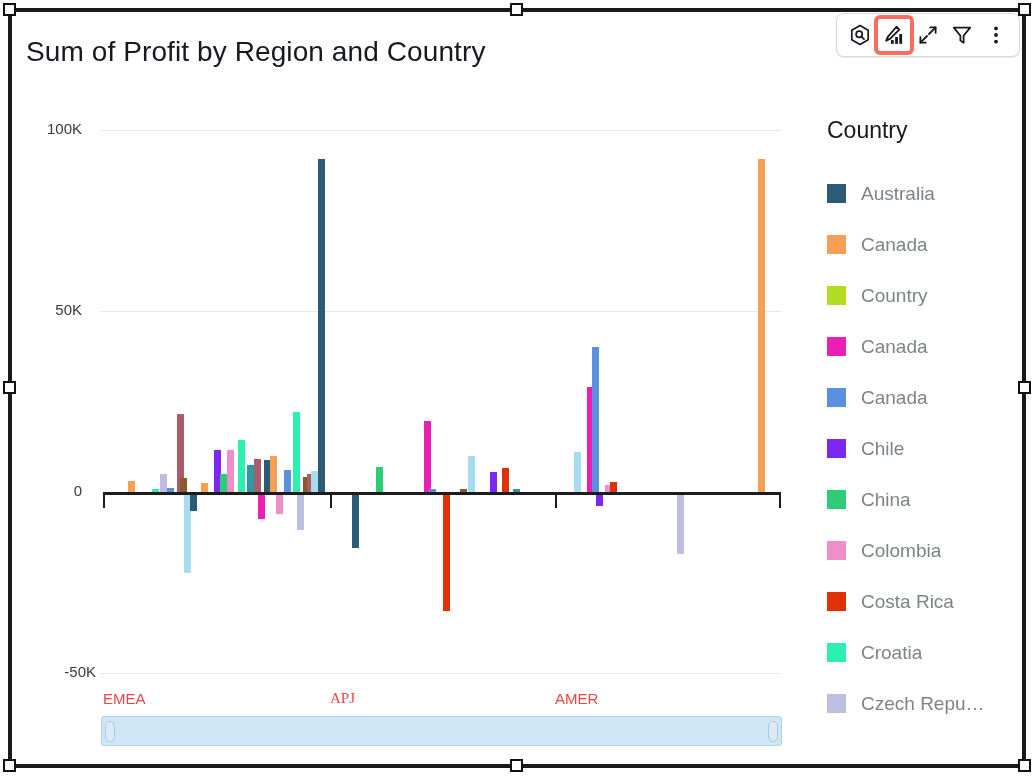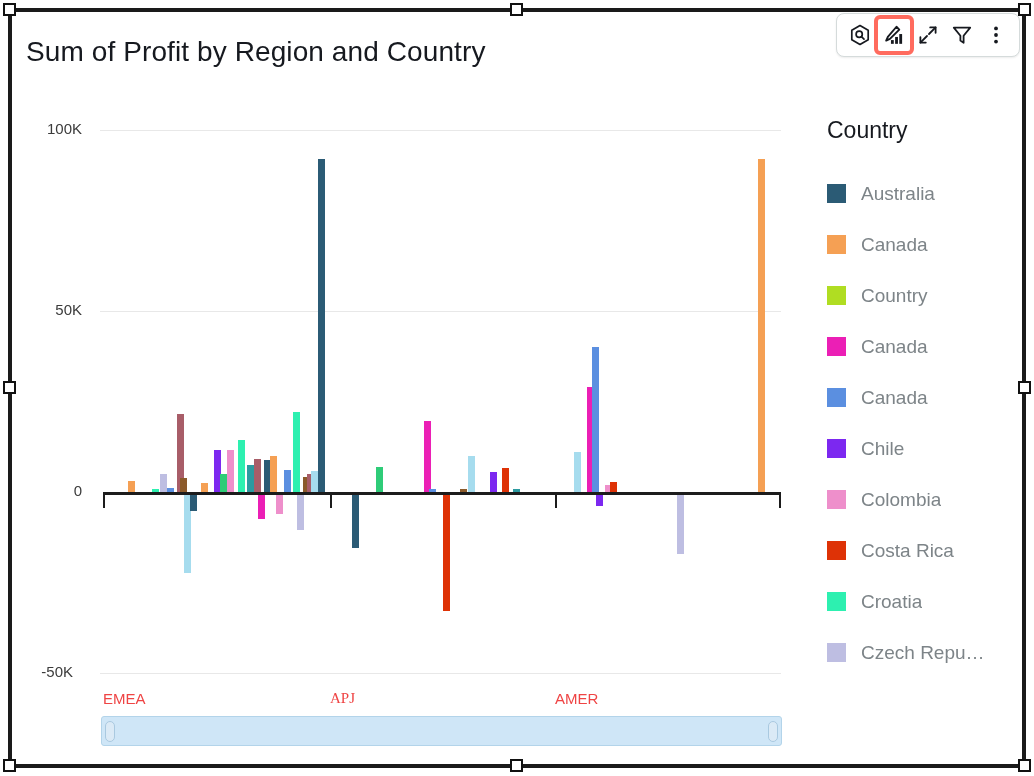--- a/index.html
+++ b/index.html
@@ -235,21 +235,21 @@
         <div class="axis-tick" style="left: 103px; top: 495px;"></div>
         <div class="axis-tick" style="left: 330px; top: 495px;"></div>
         <div class="axis-tick" style="left: 555px; top: 495px;"></div>
         <div class="axis-tick" style="left: 779px; top: 495px;"></div>
       </div>
     <div class="axis-zero" style="top:492px"></div>
     <div id="ylabels-layer">
         <div class="ylabel" style="top: 120px; left: 22px;">100K</div>
         <div class="ylabel" style="top: 301px; left: 22px;">50K</div>
         <div class="ylabel" style="top: 482px; left: 22px;">0</div>
-        <div class="ylabel" style="top: 663px; left: 13px;">-50K</div>
+        <div class="ylabel" style="top: 663px; left: 36px;">-50K</div>
       </div>
     <div id="xlabels-layer">
         <div class="xlabel" style="left: 103px; width: 227px;">EMEA</div>
         <div class="xlabel" style="left: 330px; width: 225px; font-family: Liberation Serif, serif;">APJ</div>
         <div class="xlabel" style="left: 555px; width: 226px;">AMER</div>
       </div>
   </div>
 
   <div class="chart-title">Sum of Profit by Region and Country</div>
 
@@ -315,20 +315,24 @@
           <span class="legend-swatch" style="background: rgb(235, 31, 181);"></span>
           <span class="legend-label">Canada</span>
         </div>
         <div class="legend-item">
           <span class="legend-swatch" style="background: rgb(91, 143, 224);"></span>
           <span class="legend-label">Canada</span>
         </div>
         <div class="legend-item">
           <span class="legend-swatch" style="background: rgb(124, 40, 240);"></span>
           <span class="legend-label">Chile</span>
+        </div>
+        <div class="legend-item">
+          <span class="legend-swatch" style="background: rgb(46, 204, 120);"></span>
+          <span class="legend-label">China</span>
         </div>
         <div class="legend-item">
           <span class="legend-swatch" style="background: rgb(238, 143, 203);"></span>
           <span class="legend-label">Colombia</span>
         </div>
         <div class="legend-item">
           <span class="legend-swatch" style="background: rgb(222, 50, 6);"></span>
           <span class="legend-label">Costa Rica</span>
         </div>
         <div class="legend-item">

